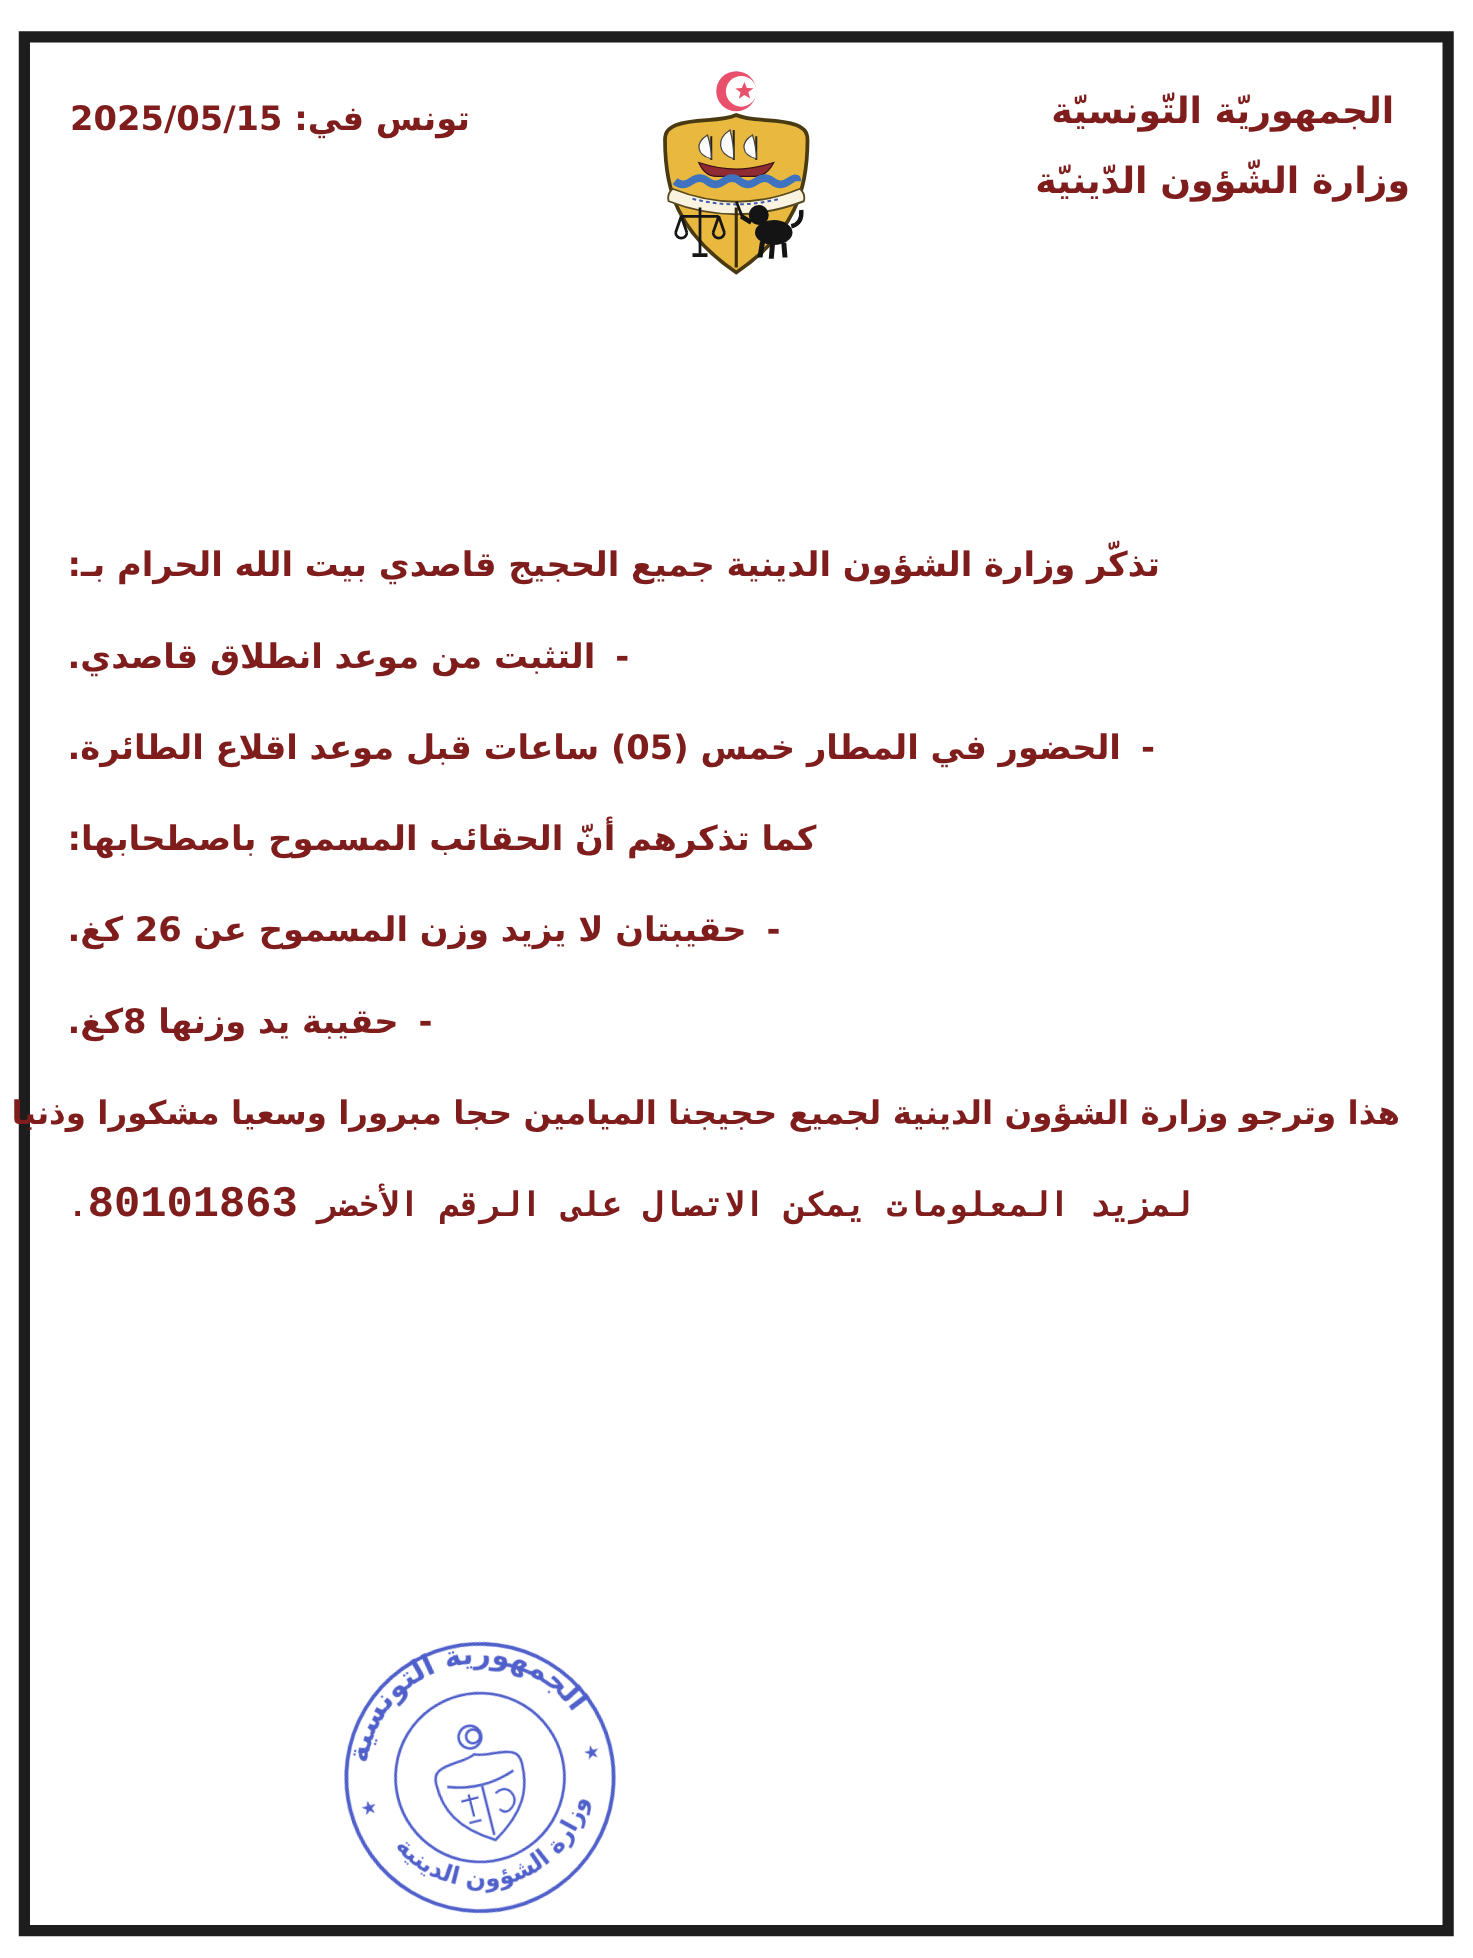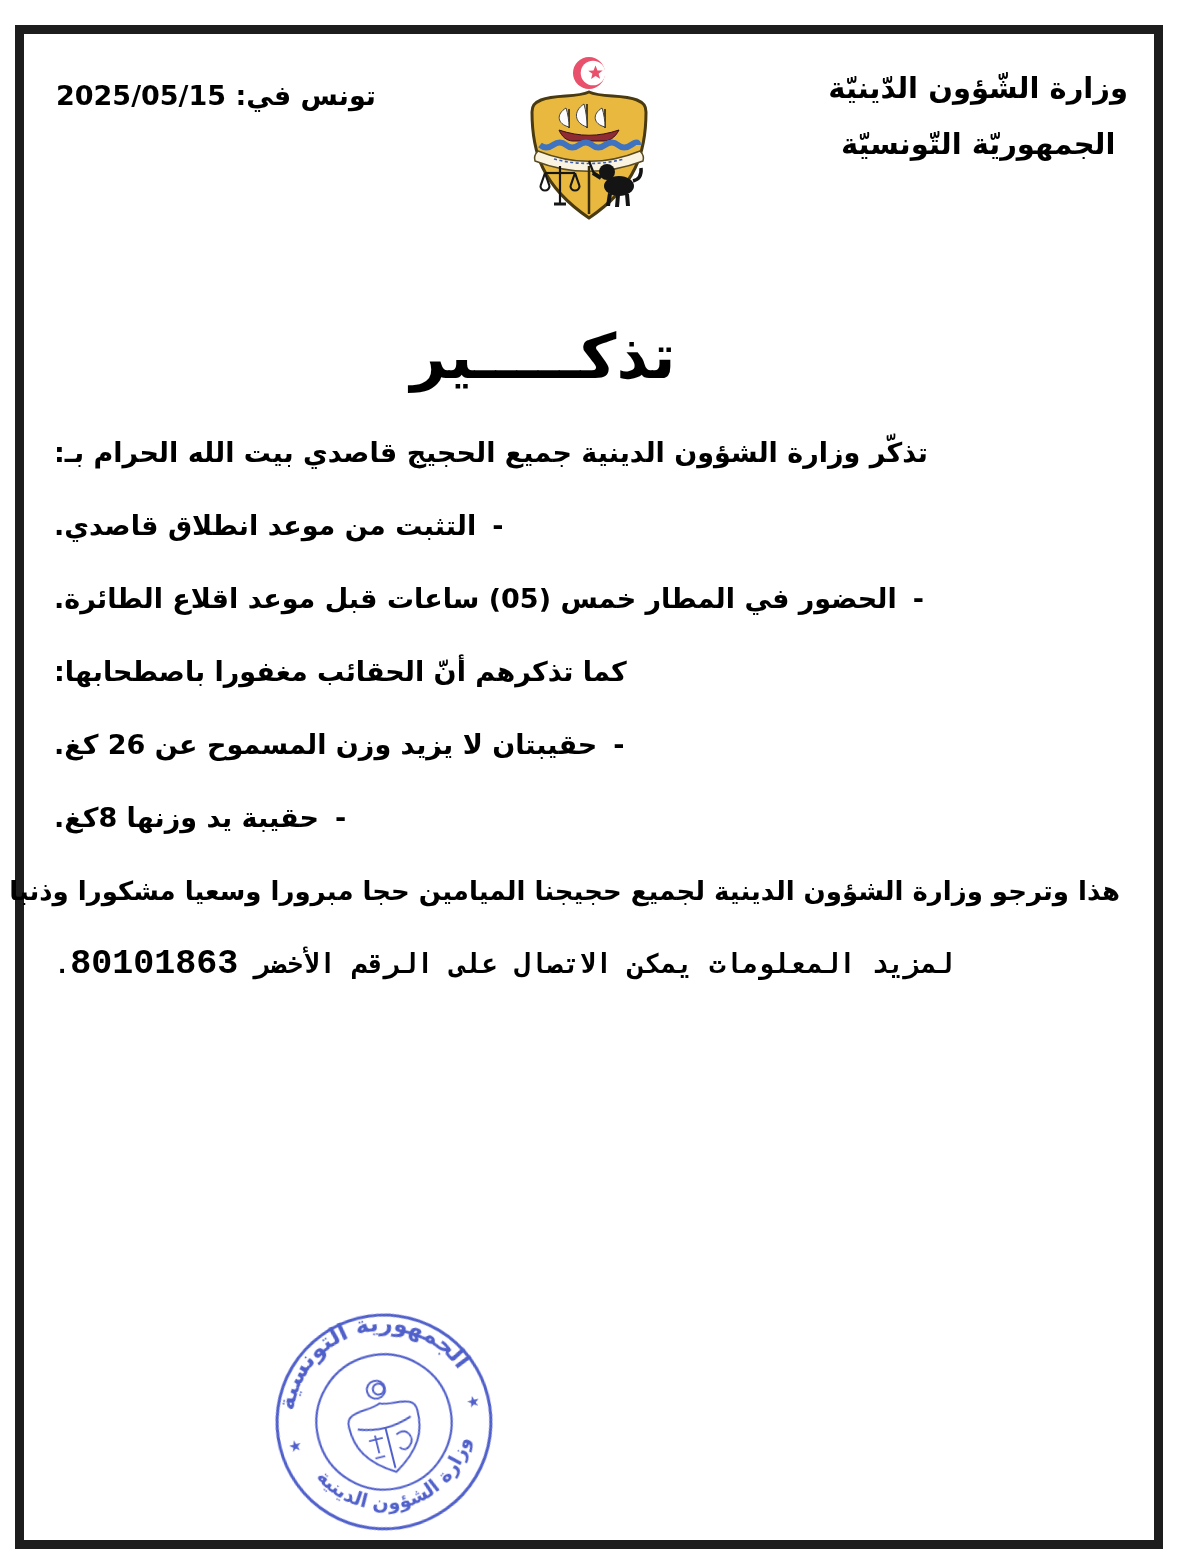--- a/index.html
+++ b/index.html
@@ -1,21 +1,21 @@
 <!DOCTYPE html>
 <html lang="ar"><head>
 <meta charset="utf-8">
 <style>
   html,body{margin:0;padding:0;background:#ffffff;}
   .page{
     position:relative;
     width:1178px;height:1566px;
     background:#ffffff;
     font-family:"DejaVu Sans","Liberation Sans",sans-serif;
-    color:#000000;
+    color:#7f1d1d;
     overflow:hidden;
   }
   .frame{
     position:absolute;
     left:15px;top:25px;
     width:1148px;height:1524px;
     border:9px solid #1d1d1d;
     box-sizing:border-box;
   }
   
@@ -67,22 +67,22 @@
 </style>
 </head>
 <body>
 
 <div class="page">
   <div class="frame">
 
     <div class="date-line">تونس في: 2025/05/15</div>
 
     <div class="org-header">
+      <div>الجمهوريّة التّونسيّة</div>
       <div>وزارة الشّؤون الدّينيّة</div>
-      <div>الجمهوريّة التّونسيّة</div>
     </div>
 
     <div class="emblem">
       <svg viewBox="0 0 152 178" width="152" height="178" aria-hidden="true">
 
         <g>
           <circle cx="76" cy="21" r="16" fill="#e8506b"></circle>
           <circle cx="80" cy="21" r="12.3" fill="#ffffff"></circle>
           <path fill="#e8506b" d="M82.5 13.5 l2 4.9 5.2 0.2 -4.1 3.2 1.5 5 -4.6 -2.9 -4.4 3 1.3 -5.1 -4.2 -3.1 5.3 -0.3 z"></path>
         </g>
@@ -118,31 +118,30 @@
           <ellipse cx="106" cy="134" rx="15" ry="10"></ellipse>
           <circle cx="94" cy="120" r="8"></circle>
           <path d="M88 126 l-8 -5" stroke="#141414" stroke-width="4" fill="none"></path>
           <path d="M81 122 l-5 -13" stroke="#141414" stroke-width="2.2" fill="none"></path>
           <path d="M95 141 l-2 13 h4 l2 -12 z M103 143 l-1 12 h4 l1 -12 z M112 142 l1 12 h4 l-1 -12 z"></path>
           <path d="M120 129 q9 -2 8 -13" stroke="#141414" stroke-width="3.5" fill="none"></path>
         </g>
       </svg>
     </div>
 
-    <h1 class="doc-title">تذكـــــير</h1>
 
     <main class="content">
       <p>تذكّر وزارة الشؤون الدينية جميع الحجيج قاصدي بيت الله الحرام بـ:</p>
 
       <ul>
         <li><span class="dash">-</span><span>التثبت من موعد انطلاق قاصدي.</span></li>
         <li><span class="dash">-</span><span>الحضور في المطار خمس (05) ساعات قبل موعد اقلاع الطائرة.</span></li>
       </ul>
 
-      <p>كما تذكرهم أنّ الحقائب مغفورا باصطحابها:</p>
+      <p>كما تذكرهم أنّ الحقائب المسموح باصطحابها:</p>
 
       <ul>
         <li><span class="dash">-</span><span>حقيبتان لا يزيد وزن المسموح عن </span><b>26 كغ</b><span>.</span></li>
         <li><span class="dash">-</span><span>حقيبة يد وزنها </span><b>8كغ</b><span>.</span></li>
       </ul>
 
       <p class="closing">هذا وترجو وزارة الشؤون الدينية لجميع حجيجنا الميامين حجا مبرورا وسعيا مشكورا وذنبا مغفورا.</p>
 
       <p class="info-line">
         <span>لمزيد المعلومات يمكن الاتصال على الرقم الأخضر </span><span class="green-number">80101863</span><span>.</span>

